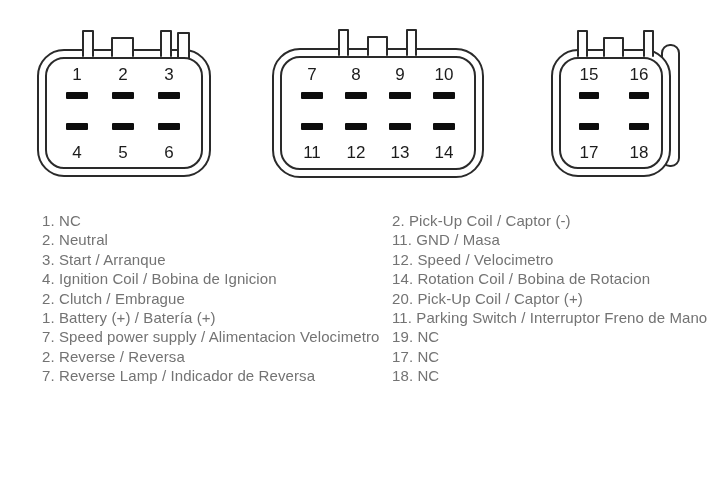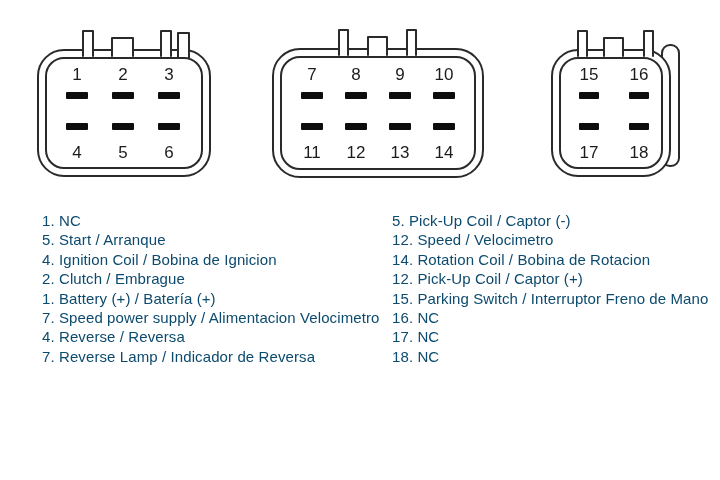--- a/index.html
+++ b/index.html
@@ -41,21 +41,21 @@
     font-family: "Liberation Sans", sans-serif;
     font-size: 17px;
     fill: #1c1c1c;
     text-anchor: middle;
   }
   .legend-col {
     position: absolute;
     top: 211px;
     font-size: 15px;
     line-height: 19.4px;
-    color: #0c4a6e;
+    color: #737373;
     letter-spacing: 0.1px;
     white-space: nowrap;
   }
   .legend-left  { left: 42px; }
   .legend-right { left: 392px; }
 </style>
 </head>
 <body>
 
 <div id="page">
@@ -126,33 +126,35 @@
 
       <text class="pin-num" x="589" y="80">15</text>
       <text class="pin-num" x="639" y="80">16</text>
       <text class="pin-num" x="589" y="158">17</text>
       <text class="pin-num" x="639" y="158">18</text>
     </g>
   </svg>
 
   <div class="legend-col legend-left">
     <div class="legend-item">1. NC</div>
-    <div class="legend-item">5. Start / Arranque</div>
+    <div class="legend-item">2. Neutral</div>
+    <div class="legend-item">3. Start / Arranque</div>
     <div class="legend-item">4. Ignition Coil / Bobina de Ignicion</div>
     <div class="legend-item">2. Clutch / Embrague</div>
     <div class="legend-item">1. Battery (+) / Batería (+)</div>
     <div class="legend-item">7. Speed power supply / Alimentacion Velocimetro</div>
-    <div class="legend-item">4. Reverse / Reversa</div>
+    <div class="legend-item">2. Reverse / Reversa</div>
     <div class="legend-item">7. Reverse Lamp / Indicador de Reversa</div>
   </div>
 
   <div class="legend-col legend-right">
-    <div class="legend-item">5. Pick-Up Coil / Captor (-)</div>
+    <div class="legend-item">2. Pick-Up Coil / Captor (-)</div>
+    <div class="legend-item">11. GND / Masa</div>
     <div class="legend-item">12. Speed / Velocimetro</div>
     <div class="legend-item">14. Rotation Coil / Bobina de Rotacion</div>
-    <div class="legend-item">12. Pick-Up Coil / Captor (+)</div>
-    <div class="legend-item">15. Parking Switch / Interruptor Freno de Mano</div>
-    <div class="legend-item">16. NC</div>
+    <div class="legend-item">20. Pick-Up Coil / Captor (+)</div>
+    <div class="legend-item">11. Parking Switch / Interruptor Freno de Mano</div>
+    <div class="legend-item">19. NC</div>
     <div class="legend-item">17. NC</div>
     <div class="legend-item">18. NC</div>
   </div>
 
 </div>
 
 </body></html>

